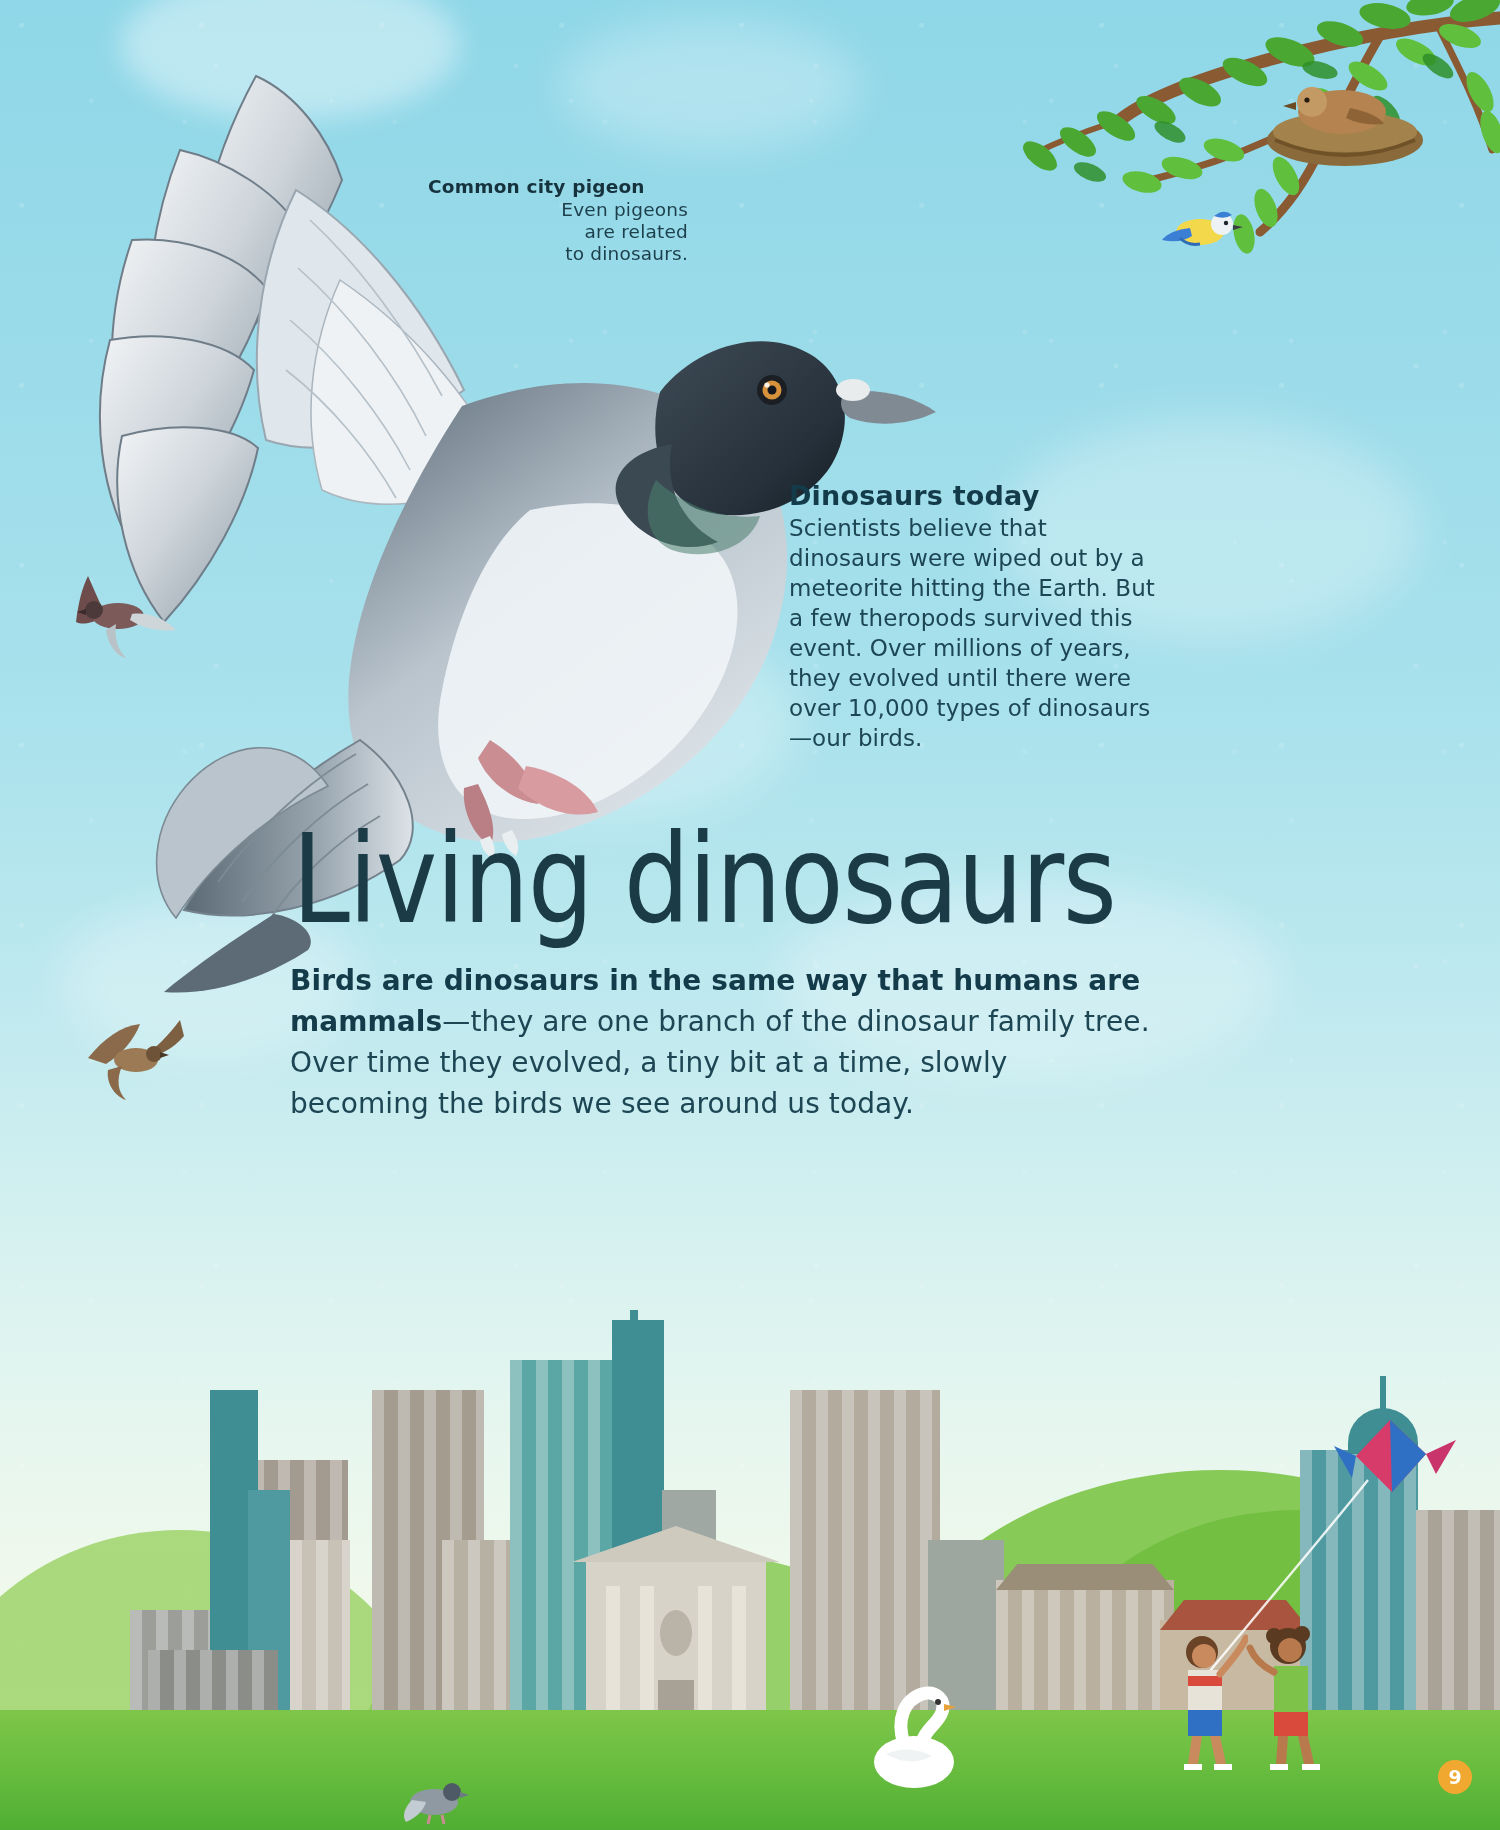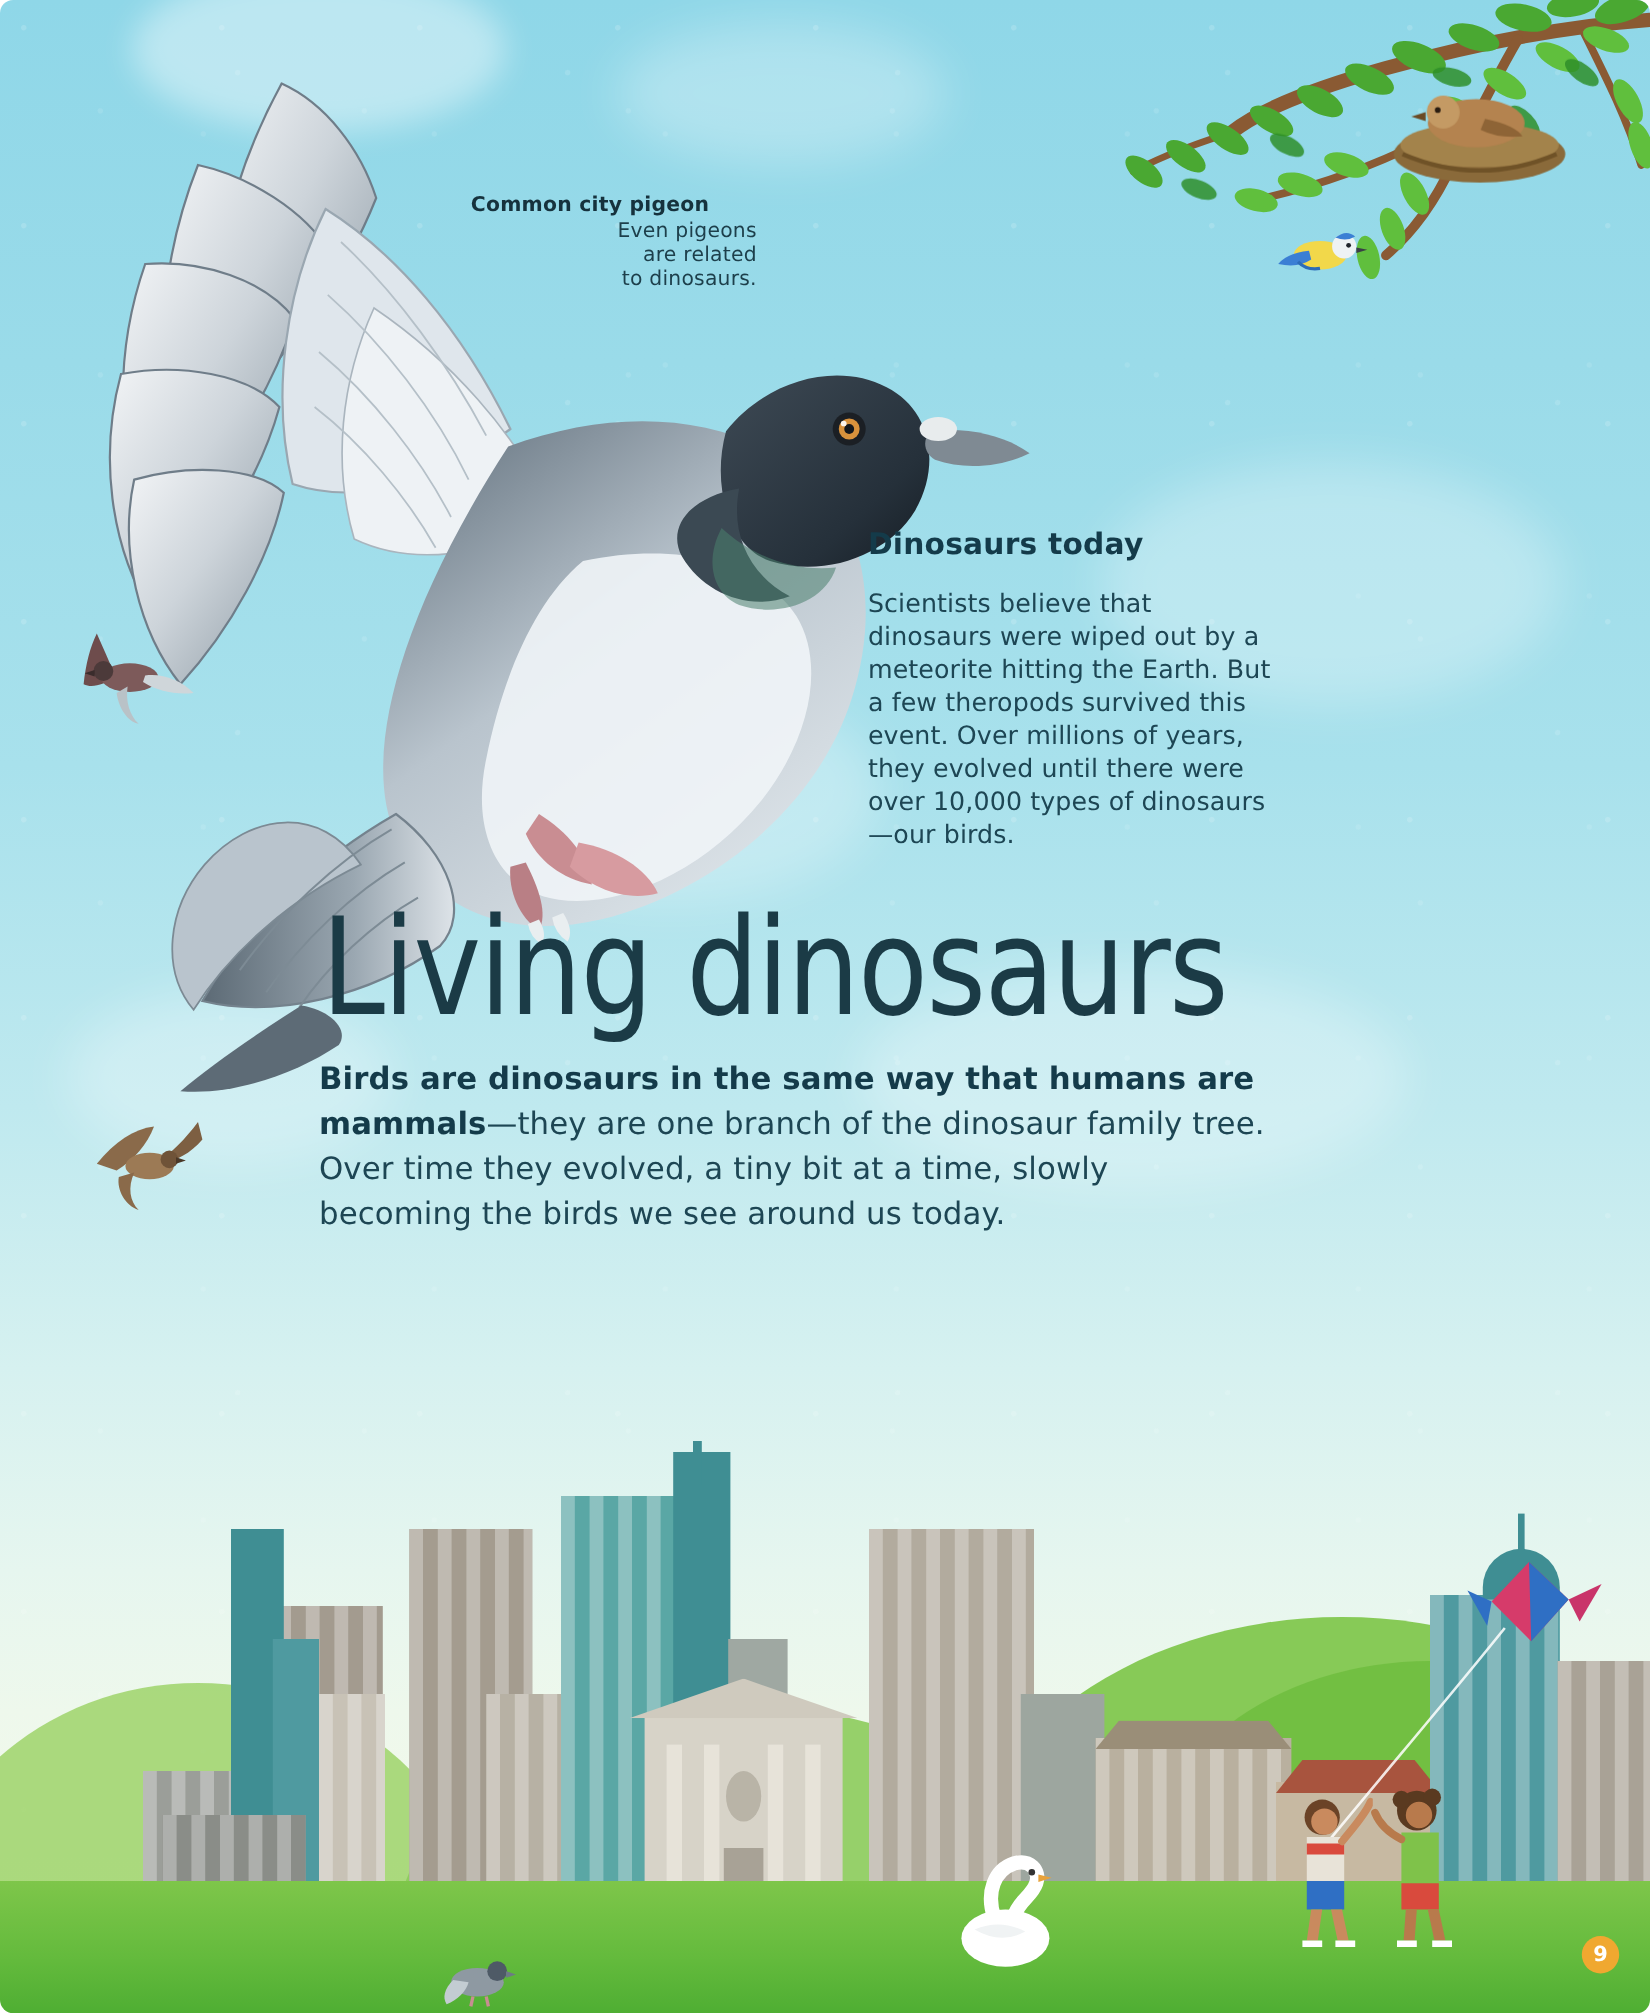--- a/index.html
+++ b/index.html
@@ -7,21 +7,20 @@
     padding: 0;
     background: #ffffff;
   }
   #page {
     position: relative;
     width: 1500px;
     height: 1830px;
     overflow: hidden;
     font-family: "DejaVu Sans", sans-serif;
     background: linear-gradient(180deg, #8fd7e8 0%, #9adbe9 18%, #a8e1ec 38%, #bfe9ef 55%, #d6f1f0 68%, #e6f6ef 78%, #eef8ec 85%, #f2f9ea 92%, #f4faea 100%);
-    border-radius: 12px;
   }
 
   
   .cloud {
     position: absolute;
     background: rgba(255,255,255,0.40);
     border-radius: 50%;
     filter: blur(14px);
     pointer-events: none;
   }
@@ -65,21 +64,21 @@
     left: 789px;
     top: 480px;
     width: 372px;
     color: #1d4654;
   }
   .panel-today .p-title {
     font-size: 27px;
     font-weight: bold;
     color: #143b4a;
     letter-spacing: .2px;
-    margin-bottom: 23px;
+    margin-bottom: 2px;
   }
   .panel-today .p-body {
     font-size: 23px;
     line-height: 30px;
     color: #1d4654;
     letter-spacing: .1px;
   }
 
   .headline {
     position: absolute;

